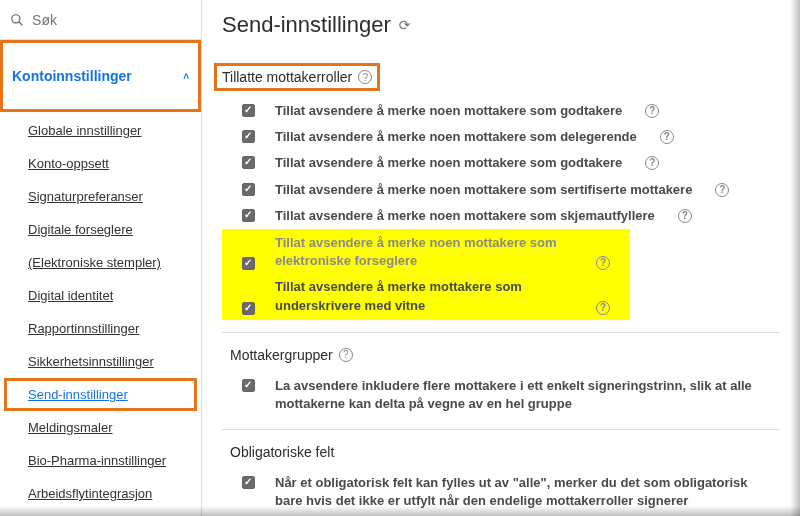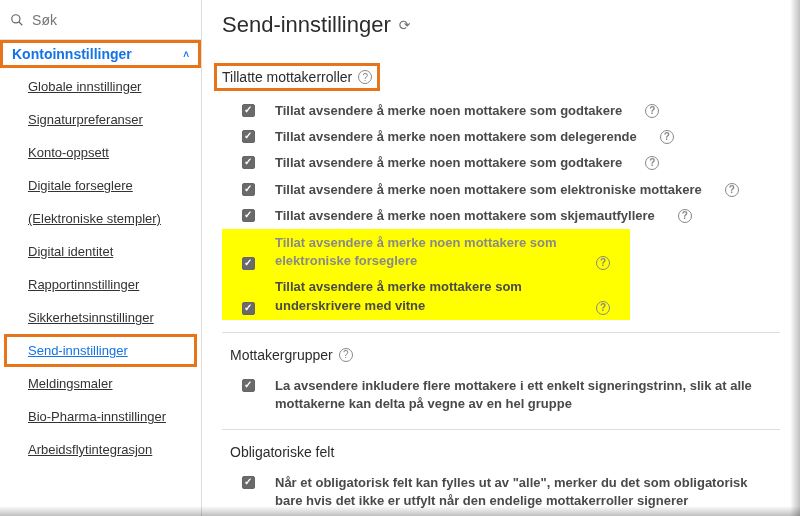--- a/index.html
+++ b/index.html
@@ -2,21 +2,21 @@
 <html><head>
   <meta charset="utf-8">
   <style>
     * { box-sizing: border-box; margin: 0; padding: 0; }
     body { font-family: -apple-system, "Segoe UI", Arial, sans-serif; font-size: 13px; color: #333; background: #fff; width: 800px; height: 516px; overflow: hidden; position: relative; }
     .container { display: flex; height: 100%; }
     .sidebar { width: 202px; border-right: 1px solid #ddd; display: flex; flex-direction: column; }
     .search-wrap { display: flex; align-items: center; padding: 14px 10px; border-bottom: 1px solid #e0e0e0; gap: 8px; height: 40px; }
     .search-icon-svg { width: 16px; height: 16px; fill: none; stroke: #666; stroke-width: 2; }
     .search-input { border: none; outline: none; font-size: 14px; color: #666; background: transparent; width: 100%; }
-    .accordion-header { display: flex; align-items: center; justify-content: space-between; padding: 6px 12px; color: #1473e6; font-weight: 700; cursor: pointer; font-size: 14px; }
+    .accordion-header { display: flex; align-items: center; justify-content: space-between; padding: 28px 12px; color: #1473e6; font-weight: 700; cursor: pointer; font-size: 14px; }
     .accordion-header.highlight { outline: 3px solid #e8741a; outline-offset: -3px; }
     .chevron { font-size: 10px; color: #1473e6; }
     .nav-list { list-style: none; padding: 2px 0 0 0; overflow-y: auto; }
     .nav-item { padding: 9px 10px 9px 28px; cursor: pointer; color: #333; font-size: 13px; text-decoration: underline; }
     .nav-item.active { color: #1473e6; outline: 3px solid #e8741a; outline-offset: -3px; margin: 0 4px; padding-left: 24px; }
     .main { flex: 1; padding: 12px 20px; overflow-y: hidden; }
     .page-title { font-size: 22px; font-weight: 300; color: #2c2c2c; margin-bottom: 14px; display: flex; align-items: center; gap: 8px; }
     .refresh-icon { font-size: 14px; color: #707070; cursor: pointer; }
     .section-title { font-size: 14px; font-weight: 400; color: #2c2c2c; margin: 14px 0 10px 8px; display: flex; align-items: center; gap: 6px; }
     .section-title.highlight { display: inline-flex; outline: 3px solid #e8741a; padding: 3px 5px; margin-left: -5px; }
@@ -44,22 +44,22 @@
           <line x1="15" y1="15" x2="21" y2="21"></line>
         </svg>
       <input class="search-input" placeholder="Søk" style="">
     </div>
     <div class="accordion-header highlight">
       <span>Kontoinnstillinger</span>
       <span class="chevron">˄</span>
     </div>
     <ul class="nav-list">
       <li class="nav-item">Globale innstillinger</li>
+      <li class="nav-item">Konto-oppsett</li>
       <li class="nav-item">Signaturpreferanser</li>
-      <li class="nav-item">Konto-oppsett</li>
       <li class="nav-item">Digitale forseglere</li>
       <li class="nav-item">(Elektroniske stempler)</li>
       <li class="nav-item">Digital identitet</li>
       <li class="nav-item">Rapportinnstillinger</li>
       <li class="nav-item">Sikkerhetsinnstillinger</li>
       <li class="nav-item active">Send-innstillinger</li>
       <li class="nav-item">Meldingsmaler</li>
       <li class="nav-item">Bio-Pharma-innstillinger</li>
       <li class="nav-item">Arbeidsflytintegrasjon</li>
     </ul>
@@ -88,21 +88,21 @@
       <span class="option-text">Tillat avsendere å merke noen mottakere som delegerende</span>
       <i class="help-icon">?</i>
     </div>
     <div class="option-row">
       <span class="checkbox checked"></span>
       <span class="option-text">Tillat avsendere å merke noen mottakere som godtakere</span>
       <i class="help-icon">?</i>
     </div>
     <div class="option-row">
       <span class="checkbox checked"></span>
-      <span class="option-text">Tillat avsendere å merke noen mottakere som elektroniske mottakere</span>
+      <span class="option-text">Tillat avsendere å merke noen mottakere som sertifiserte mottakere</span>
       <i class="help-icon">?</i>
     </div>
     <div class="option-row">
       <span class="checkbox checked"></span>
       <span class="option-text">Tillat avsendere å merke noen mottakere som skjemautfyllere</span>
       <i class="help-icon">?</i>
     </div>
     <div class="option-hl-group">
       <div class="option-row disabled">
         <span class="checkbox checked"></span>

